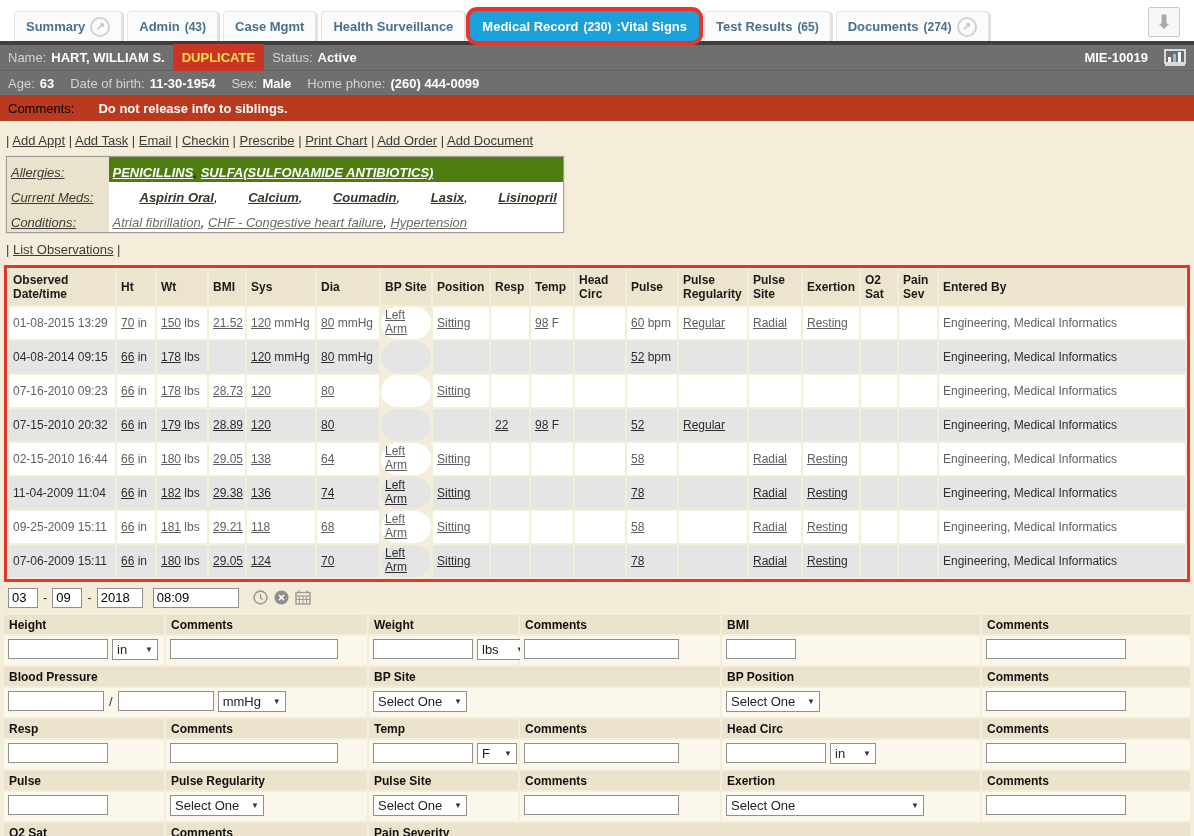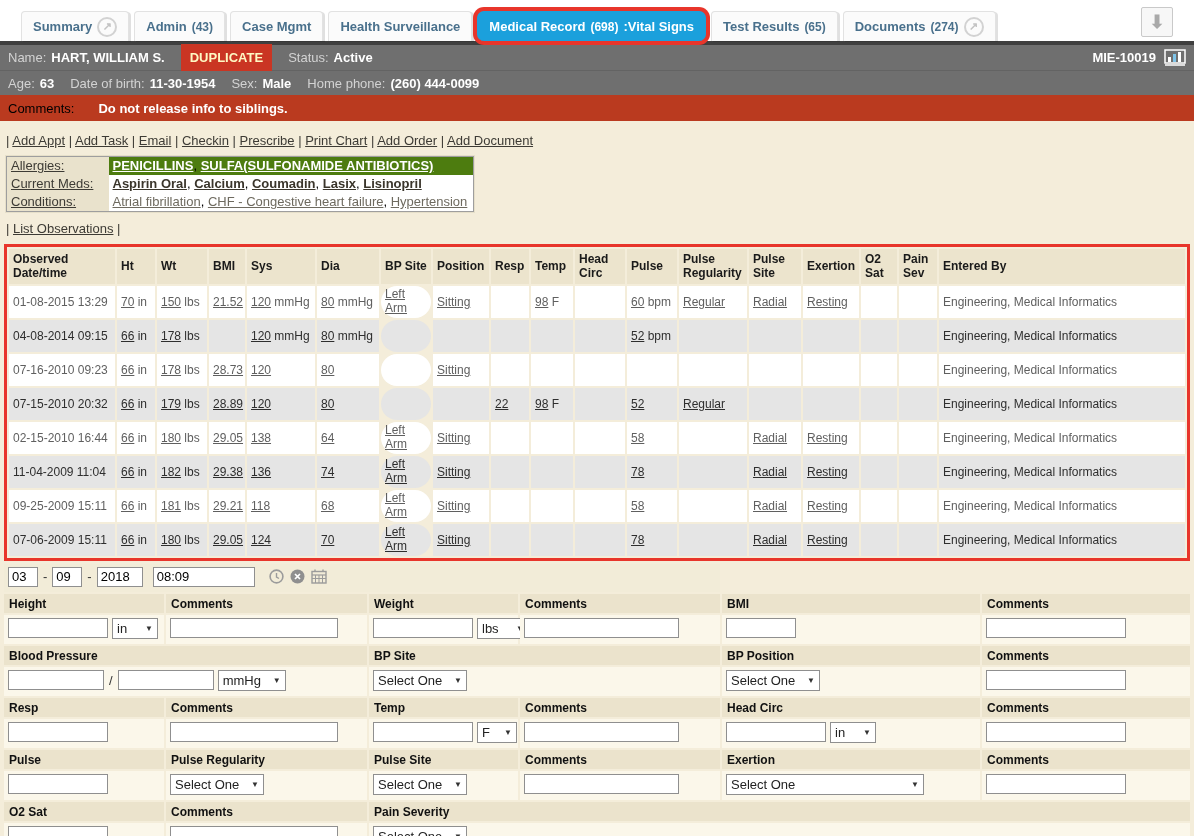--- a/index.html
+++ b/index.html
@@ -1,20 +1,20 @@
 <!DOCTYPE html>
 <html><head>
 <meta charset="utf-8">
 <style>
   * { box-sizing: border-box; margin: 0; padding: 0; }
   html,body { width: 1194px; }
   body { font-family: "Liberation Sans", sans-serif; background: #f4edda; font-size: 13px; }
 
   
-  .tabbar { background:#ffffff; height:41px; display:flex; align-items:flex-end; padding:0 21px; position:relative; }
+  .tabbar { background:#ffffff; height:41px; display:flex; align-items:flex-end; padding:0 14px; position:relative; }
   .tabs { display:flex; align-items:flex-end; gap:5px; }
   .tab { position:relative; display:inline-flex; align-items:center; gap:5px; background:#fbfbfb;
          border:1px solid #e2e2e2; border-bottom:none; border-radius:4px 4px 0 0; height:30px;
          padding:0 11px; color:#49708c; font-weight:bold; font-size:13px; cursor:pointer;
          box-shadow:2px 1px 0 rgba(0,0,0,0.12); }
   .tab .cnt { font-size:12px; font-weight:bold; }
   .tab.active { background:#1ba0dc; border-color:#1ba0dc; color:#ffffff;border-radius:7px; }
   .tab.hl { box-shadow:0 0 0 4px #e8352b; z-index:3; }
   .circ { width:20px; height:20px; border:2px solid #d2d2d2; border-radius:50%; color:#c3c3c3;
           font-size:11px; display:inline-flex; align-items:center; justify-content:center; font-weight:bold; }
@@ -22,40 +22,40 @@
             background:#f7f7f7; border-radius:2px; display:flex; align-items:center; justify-content:center;
             color:#a9a9a9; font-size:18px; font-weight:bold; cursor:pointer; }
   .darkbar { height:4px; background:#3f3f3f; }
 
   
   .banner-row { background:#6f6f6f; color:#fff; height:25px; display:flex; align-items:center; padding:0 8px; }
   .banner-row + .banner-row { border-top:1px solid #636363; }
   .blabel { color:#d3d3d3; margin-right:5px; }
   .bval { color:#fff; font-weight:bold; }
   .bgroup { display:flex; align-items:center; margin-right:16px; }
-  .dup { background:#ca3523; color:#fef9c3; font-weight:bold; padding:6px 9px; margin:0 16px; }
-  .bright { margin-left:auto; display:flex; align-items:center; gap:8px; }
+  .dup { background:#ca3523; color:#fde047; font-weight:bold; padding:6px 9px; margin:0 8px; }
+  .bright { margin-left:auto; display:flex; align-items:center; gap:16px; }
   .red-row { background:#ba3a1f; color:#fff; height:26px; display:flex; align-items:center; padding:0 8px; }
   .red-row .blabel { color:#000000; margin-right:24px; }
 
   
   .content { padding:10px 4px 8px 4px; }
   .alinks { margin:2px 0 8px 2px; color:#3d3b35; }
   .alink, .lo-link { color:#3d3b35; text-decoration:underline; cursor:pointer; }
   .pipe { color:#3d3b35; }
 
   table.sumbox { border-collapse:collapse; border:1px solid #9e9e9e; background:#fff; margin-left:2px;
                  box-shadow:0 0 0 1px #e6dfc9; font-size:13px; }
-  .sumbox td { padding:1px 6px 2px 4px; vertical-align:top; }
+  .sumbox td { padding:8px 6px 2px 4px; vertical-align:top;font-style:italic; }
   .sb-label { background:#e9e2cc; width:102px; }
   .sb-label a { color:#3d3b35; text-decoration:underline; cursor:pointer; white-space:nowrap; }
   .sb-val a { cursor:pointer; }
   .sb-val.alert { background:#4d7c0f; }
   .sb-val.alert a { color:#ffffff; font-weight:bold; text-decoration:underline; }
-  .sb-val.meds a { color:#3a352b; font-weight:bold; text-decoration:underline; }
+  .sb-val.meds a { color:#3a352b; font-weight:bold; text-decoration:underline;margin-left:27px; }
   .sb-val.conditions a { color:#6e6a5f; text-decoration:underline; }
 
   .lo-row { margin:9px 0 8px 2px; }
 
   
   .red-frame { border:3px solid #e8352b; margin-bottom:3px; }
   table.obs { width:100%; border-collapse:separate; border-spacing:2px; table-layout:fixed; font-size:12px; }
   .obs th { background:#ece4cd; text-align:left; vertical-align:middle; padding:3px 4px; color:#1a1a1a; line-height:1.2; }
   .obs td { padding:2px 4px; height:32px; vertical-align:middle; white-space:nowrap; }
   .obs tbody tr:nth-child(odd) td { background:#ffffff; color:#5f5f5f; }
@@ -68,21 +68,21 @@
   .grid { display:grid; grid-template-columns:160px 201px 149px 200px 258px 1fr; column-gap:2px; margin-bottom:2px; }
   .fl { background:#ebe3cc; font-weight:bold; font-size:12px; padding:3px 5px 2px 5px; color:#111; }
   .fc { background:#fbf7ea; padding:3px 4px 5px 4px; display:flex; align-items:center; gap:4px; }
   .fdt { background:#f2ecd8; }
   .s2 { grid-column:span 2; }
   .s4 { grid-column:span 4; }
   input.ti { height:20px; border:1px solid #8f8f8f; background:#fff; font-family:"Liberation Sans",sans-serif;
              font-size:13px; padding:0 3px; }
   .w-f { width:100px; } .w-c2 { width:168px; } .w-c4 { width:155px; } .w-c6 { width:140px; }
   .w-bmi { width:70px; } .w-bp { width:96px; }
-  .w-mo { width:30px; } .w-yr { width:46px; } .w-tm { width:102px; }
+  .w-mo { width:30px; } .w-yr { width:46px; } .w-tm { width:86px; }
   .dash { color:#333; margin:0 1px; }
   .sel { display:inline-flex; align-items:center; justify-content:space-between; border:1px solid #8f8f8f;
          background:#fff; height:21px; padding:0 4px; font-size:13px; color:#222; cursor:pointer; gap:6px; }
   .sel .arr { font-size:8px; color:#333; }
   .sel-in { min-width:46px; } .sel-lbs { min-width:52px; } .sel-mmhg { min-width:68px; }
   .sel-f { min-width:40px; } .sel-one { min-width:94px; } .sel-wide { min-width:198px; }
   .dticons { display:inline-flex; align-items:center; gap:6px; margin-left:10px; }
   .dticons svg { display:block; cursor:pointer; }
 </style>
 </head>
@@ -99,21 +99,21 @@
         <span class="cnt">(43)</span>
       </div>
       <div class="tab">
         <span>Case Mgmt</span>
       </div>
       <div class="tab">
         <span>Health Surveillance</span>
       </div>
       <div class="tab active hl">
         <span>Medical Record</span>
-        <span class="cnt">(698)</span>
+        <span class="cnt">(230)</span>
         <span>:Vital Signs</span>
       </div>
       <div class="tab">
         <span>Test Results</span>
         <span class="cnt">(65)</span>
       </div>
       <div class="tab">
         <span>Documents</span>
         <span class="cnt">(274)</span>
         <span class="circ">↗</span>

